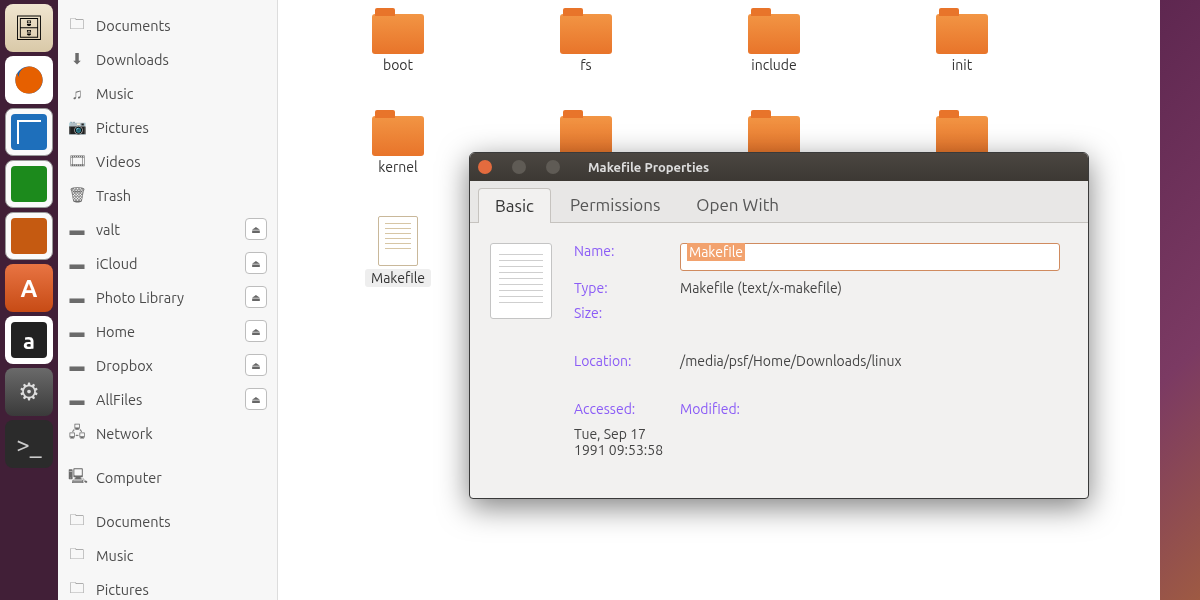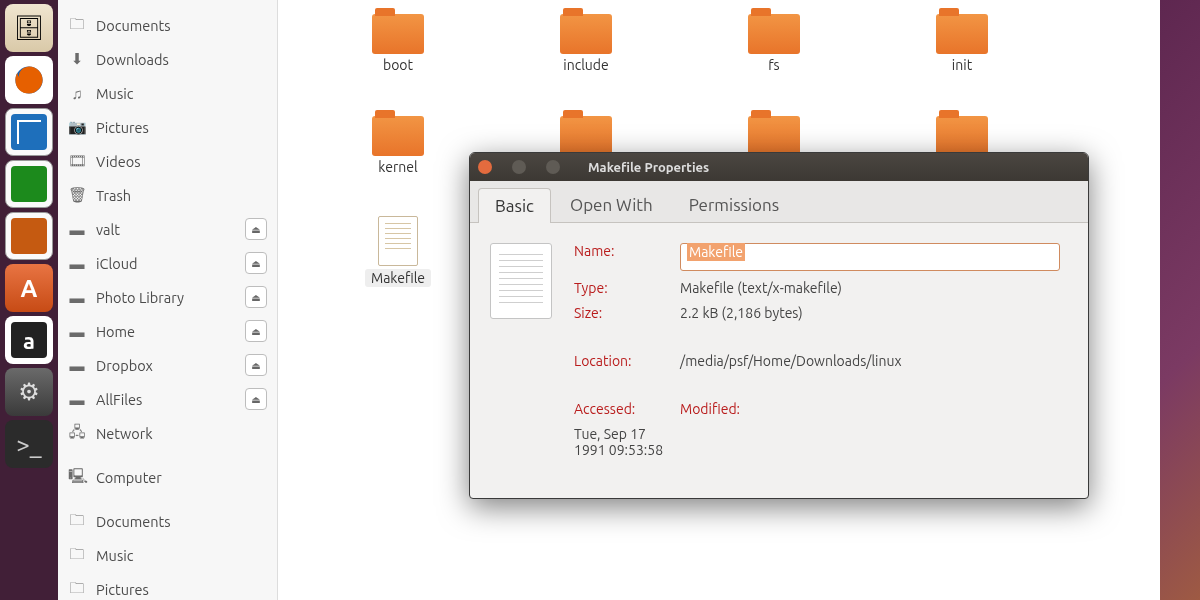--- a/index.html
+++ b/index.html
@@ -40,21 +40,21 @@
 .wbtn{width:14px;height:14px;border-radius:50%;display:inline-block}
 .wc{background:#e36b3e}.wm{background:#5f5b55}.wx{background:#5f5b55}
 .titlebar .ttl{color:#ddd;font-size:13px;font-weight:bold;margin-left:8px}
 .tabs{display:flex;background:#e8e7e6;border-bottom:1px solid #c6c3bf;padding:6px 8px 0 8px;gap:2px}
 .tab{padding:7px 16px 8px;font-size:17px;color:#555;border:1px solid transparent;border-bottom:none;border-radius:4px 4px 0 0;cursor:pointer}
 .tab.act{background:#f2f1f0;border-color:#c6c3bf;color:#333;position:relative;top:1px}
 .dbody{padding:20px 20px 40px 20px;display:flex;gap:22px}
 .thumb{width:62px;height:76px;background:#fff;border:1px solid #c4c4c4;border-radius:3px;position:relative;flex-shrink:0}
 .thumb:before{content:"";position:absolute;top:10px;left:8px;right:8px;height:50px;background:repeating-linear-gradient(#cfcfcf,#cfcfcf 1px,transparent 1px,transparent 6px)}
 .fields{flex:1;display:grid;grid-template-columns:92px 1fr;row-gap:9px;column-gap:14px;align-content:start;font-size:14px;color:#555}
-.fields .lab{color:#b91c1c}
+.fields .lab{color:#8b5cf6}
 .fields .val{color:#444}
 .fields .spacer{grid-column:1/3;height:14px}
 .name-input{width:380px;height:28px;border:1px solid #d08b5f;border-radius:3px;padding:0 6px;font-size:14px;background:#fff}
 .name-input .seltxt{background:#f2a26e;color:#fff;padding:1px 2px}
 
 
 .wall{position:absolute;right:0;top:0;width:40px;height:600px;background:linear-gradient(135deg,#5e2750,#7b3a63 60%,#9e5a43)}
 </style>
 </head>
 <body>
@@ -169,25 +169,25 @@
   </div>
 
   <div class="content">
     <div class="grid">
       <div class="item">
           <div class="folder"></div>
           <span>boot</span>
         </div>
       <div class="item">
           <div class="folder"></div>
+          <span>fs</span>
+        </div>
+      <div class="item">
+          <div class="folder"></div>
           <span>include</span>
-        </div>
-      <div class="item">
-          <div class="folder"></div>
-          <span>fs</span>
         </div>
       <div class="item">
           <div class="folder"></div>
           <span>init</span>
         </div>
 
       <div class="item">
           <div class="folder"></div>
           <span>kernel</span>
         </div>
@@ -214,34 +214,33 @@
 
 <div class="dialog">
   <div class="titlebar">
     <span class="wbtn wc"></span>
     <span class="wbtn wm"></span>
     <span class="wbtn wx"></span>
     <span class="ttl">Makefile Properties</span>
   </div>
   <div class="tabs">
     <div class="tab act">Basic</div>
+    <div class="tab">Permissions</div>
     <div class="tab">Open With</div>
-    <div class="tab">Permissions</div>
   </div>
   <div class="dbody">
     <div class="thumb"></div>
     <div class="fields">
       <div class="lab">Name:</div>
       <div class="val">
         <div class="name-input"><span class="seltxt">Makefile</span></div>
       </div>
       <div class="lab">Type:</div>
       <div class="val">Makefile (text/x-makefile)</div>
       <div class="lab">Size:</div>
-      <div class="val">2.2 kB (2,186 bytes)</div>
       <div class="spacer"></div>
       <div class="lab">Location:</div>
       <div class="val">/media/psf/Home/Downloads/linux</div>
       <div class="spacer"></div>
       <div class="lab">Accessed:</div>
       <div class="lab">Modified:</div>
       <div class="val">Tue, Sep 17 1991 09:53:58</div>
     </div>
   </div>
 </div>

